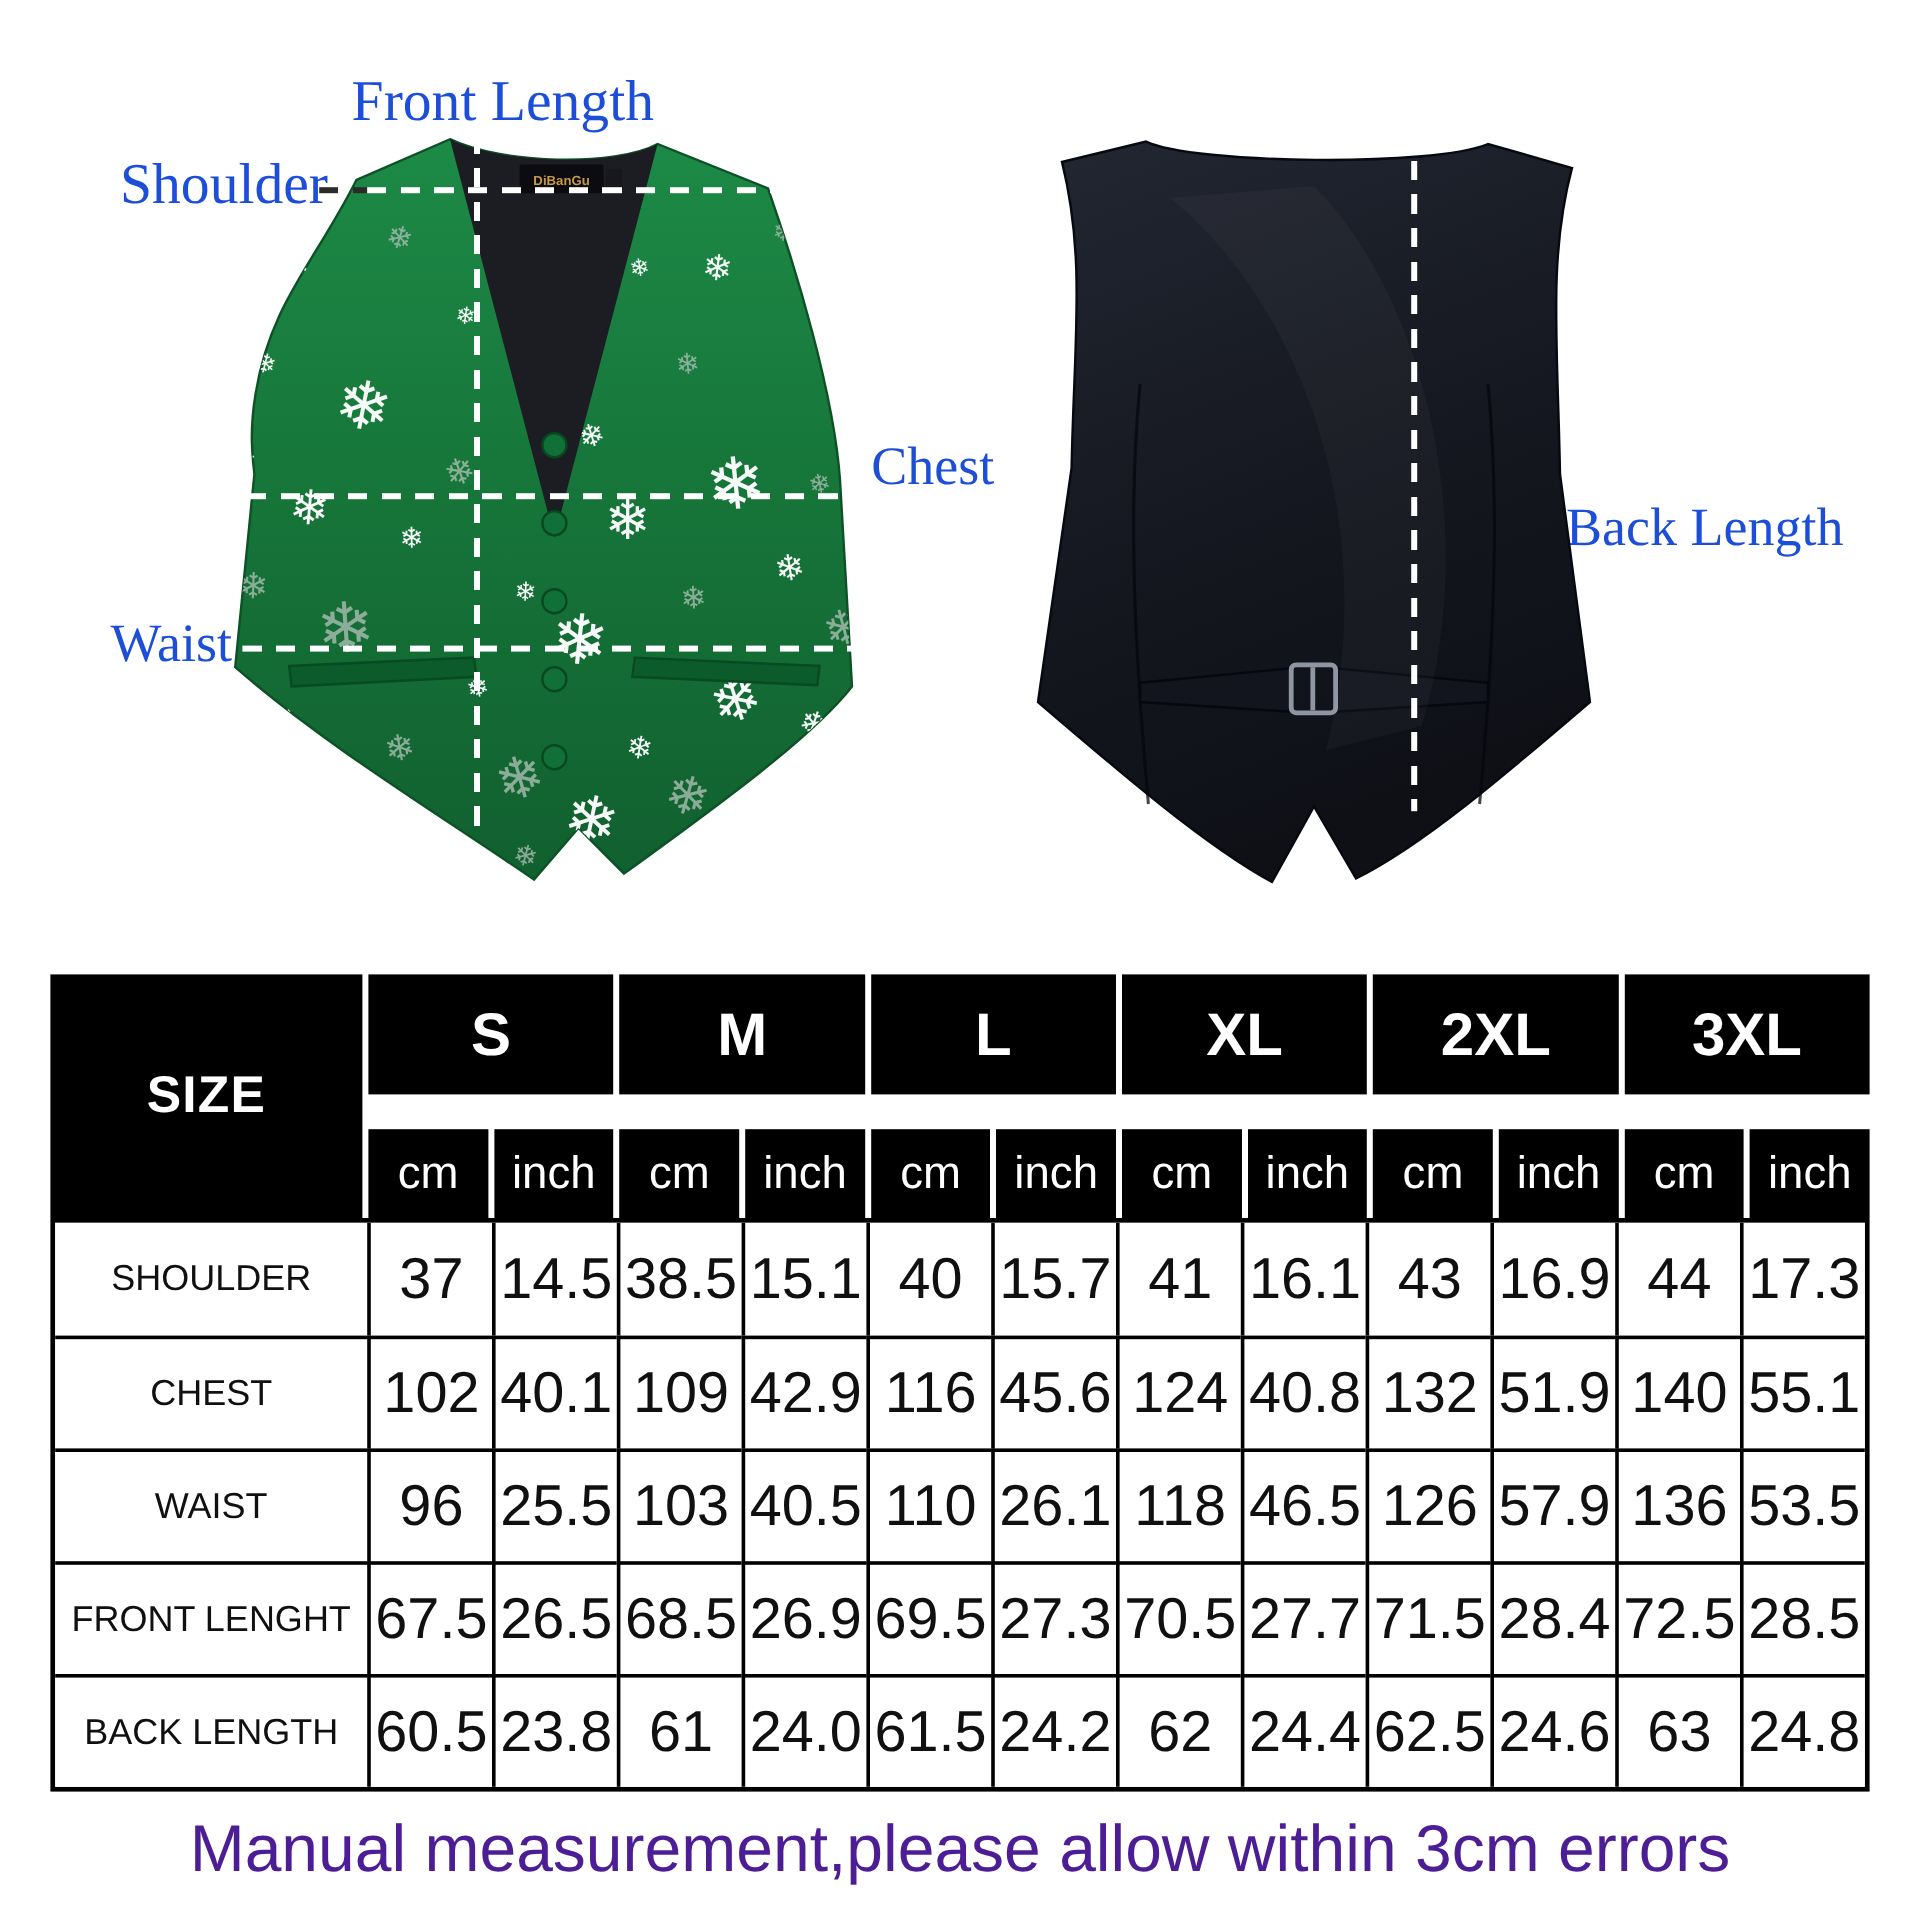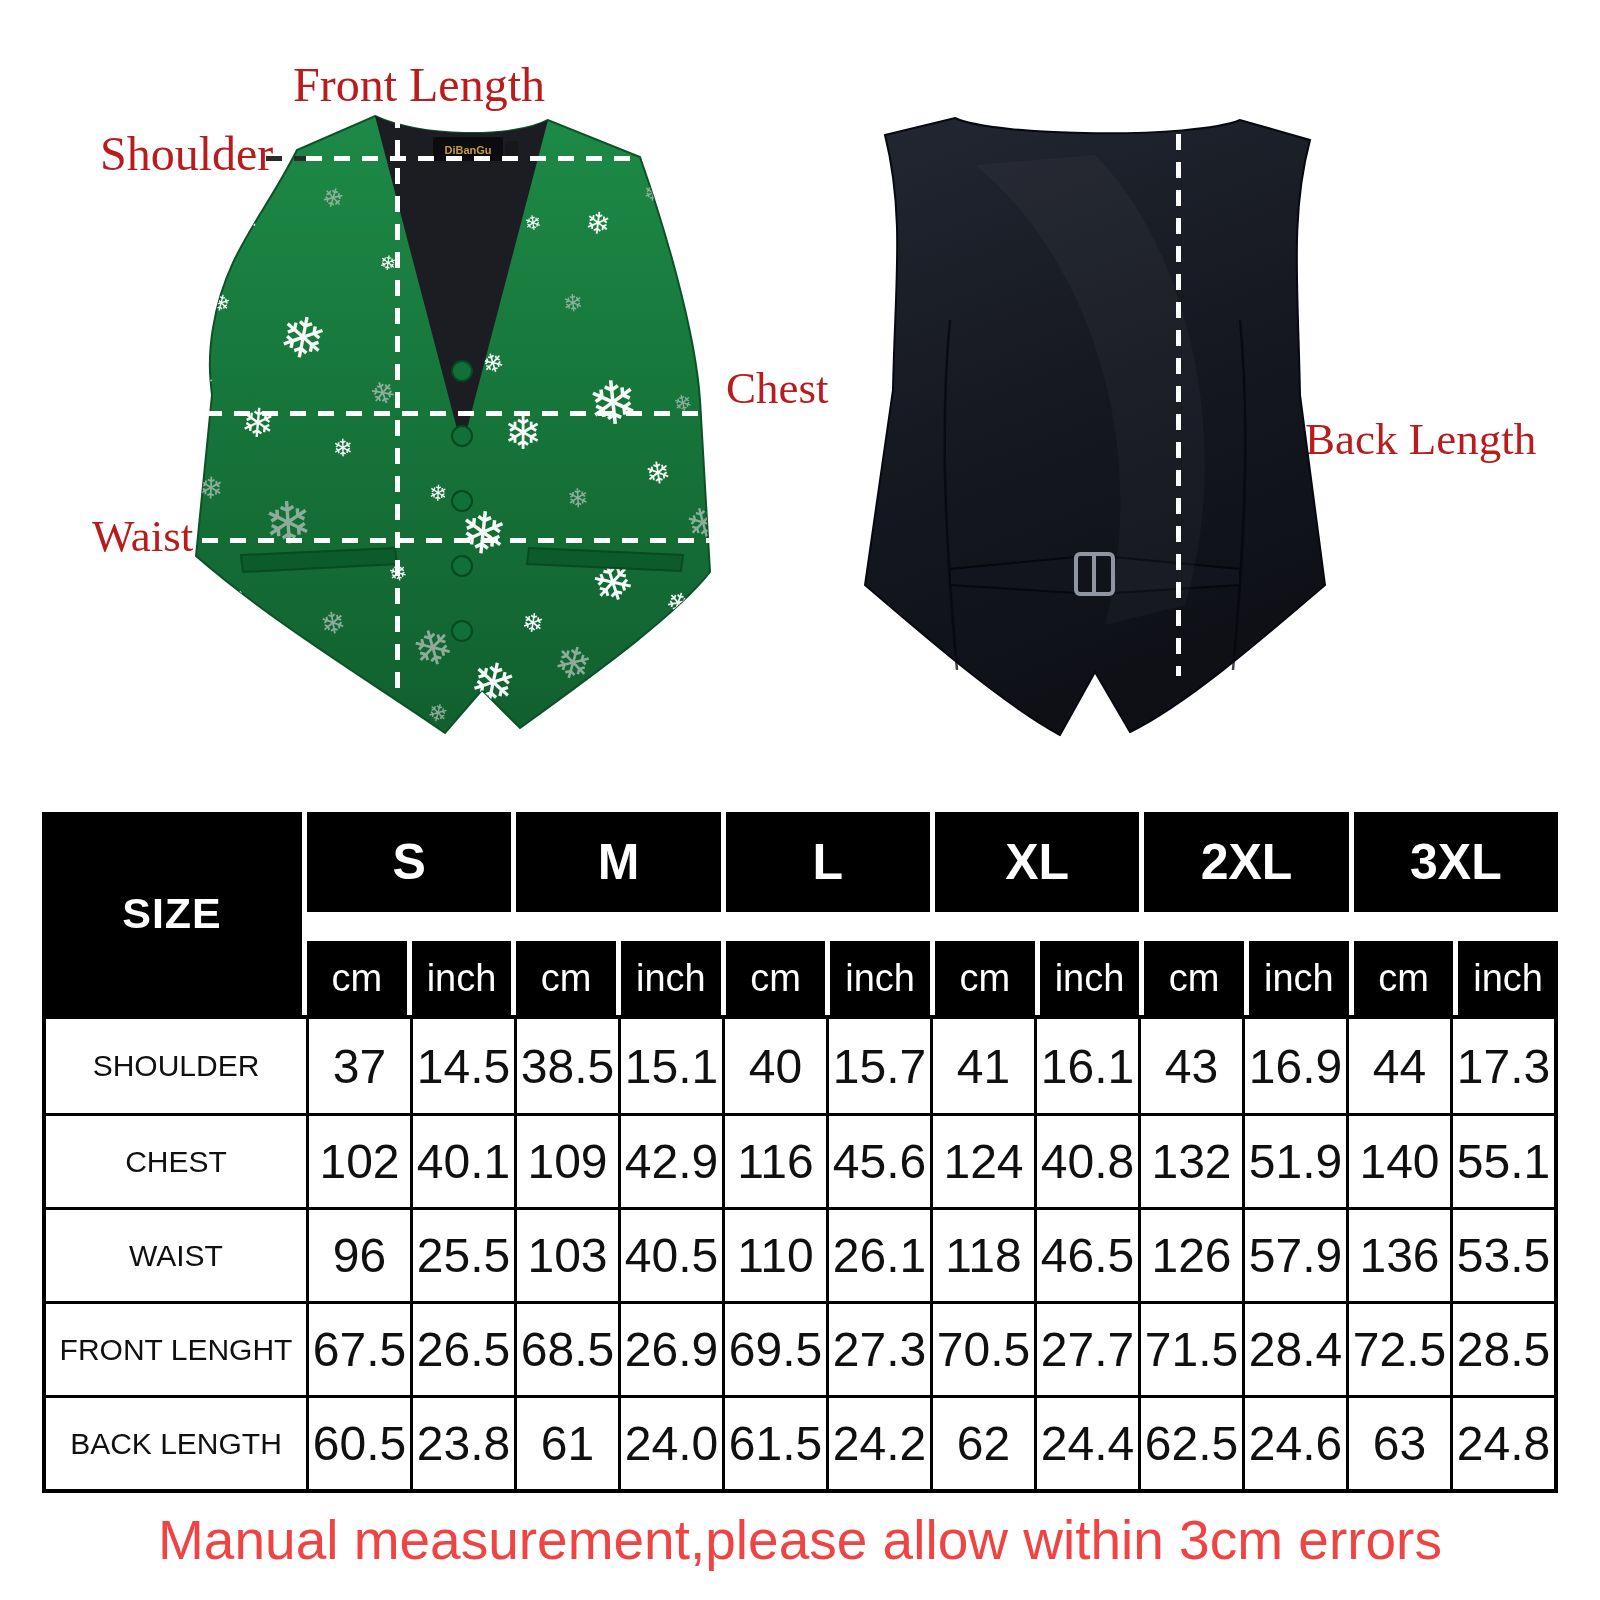--- a/index.html
+++ b/index.html
@@ -1,20 +1,20 @@
 <!DOCTYPE html>
 <html><head>
 <meta charset="utf-8">
 <style>
   html,body{margin:0;padding:0;background:#ffffff;}
   body{width:1600px;height:1600px;position:relative;font-family:"Liberation Sans",sans-serif;}
   .canvas{position:absolute;inset:0;background:#fff;overflow:hidden;}
 
   
-  .fig-label{position:absolute;font-family:"Liberation Serif","DejaVu Serif",serif;color:#b91c1c;white-space:nowrap;}
+  .fig-label{position:absolute;font-family:"Liberation Serif","DejaVu Serif",serif;color:#1d4ed8;white-space:nowrap;}
   .lbl-front{left:293px;top:57px;font-size:48px;}
   .lbl-shoulder{left:100px;top:126px;font-size:48px;}
   .lbl-chest{left:726px;top:362px;font-size:45px;}
   .lbl-waist{left:92px;top:510px;font-size:45px;}
   .lbl-back{left:1305px;top:413px;font-size:45px;}
 
   
   .front-vest{position:absolute;left:183px;top:103px;}
   .back-vest{position:absolute;left:855px;top:105px;}
 
@@ -38,21 +38,21 @@
   .szcell{grid-row:1;grid-column:span 2;font-size:50px;font-weight:bold;}
   .ucell{grid-row:2;font-size:38px;margin-top:24px;}
   .tbl-body{border:4px solid #000;display:grid;grid-template-columns:260px repeat(12,1fr);grid-auto-rows:94px;background:#fff;}
   .cell{display:flex;align-items:center;justify-content:center;color:#101010;background:#fff;}
   .cell.lab{font-size:30px;letter-spacing:0px;}
   .cell.val{font-size:48px;}
   .cell.bl{border-left:3px solid #000;}
   .cell.bt{border-top:3px solid #000;}
 
   .footer-note{position:absolute;left:0;top:1508px;width:1600px;text-align:center;
-    font-size:55px;color:#ef4444;letter-spacing:0px;}
+    font-size:55px;color:#4c1d95;letter-spacing:0px;}
 </style>
 </head>
 <body>
 
 <div class="canvas">
 
   <span class="fig-label lbl-front">Front Length</span>
   <span class="fig-label lbl-shoulder">Shoulder</span>
   <span class="fig-label lbl-chest">Chest</span>
   <span class="fig-label lbl-waist">Waist</span>

